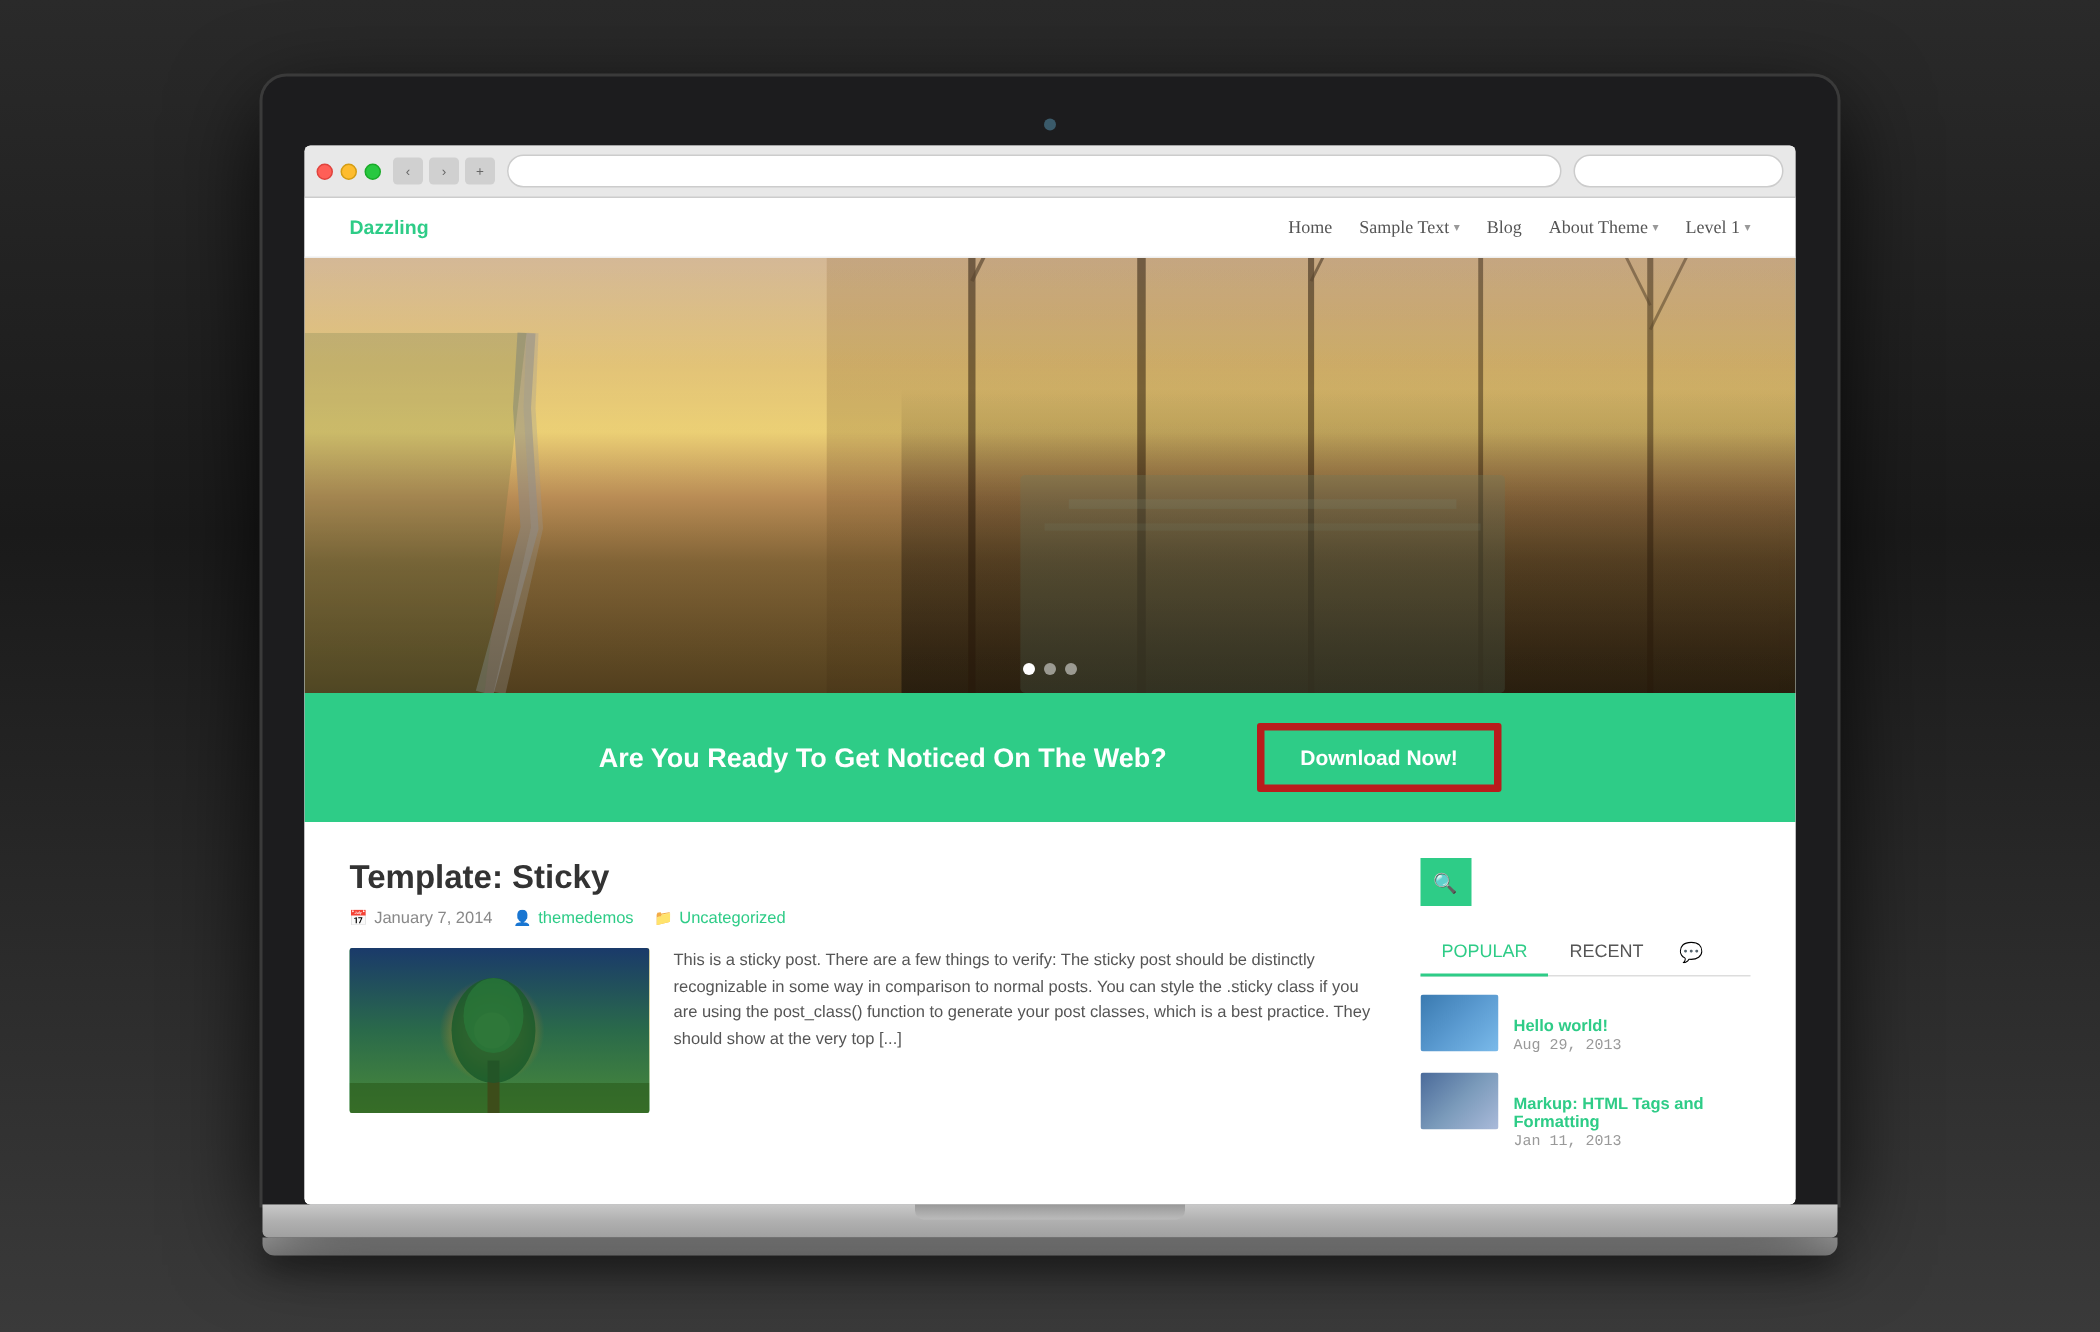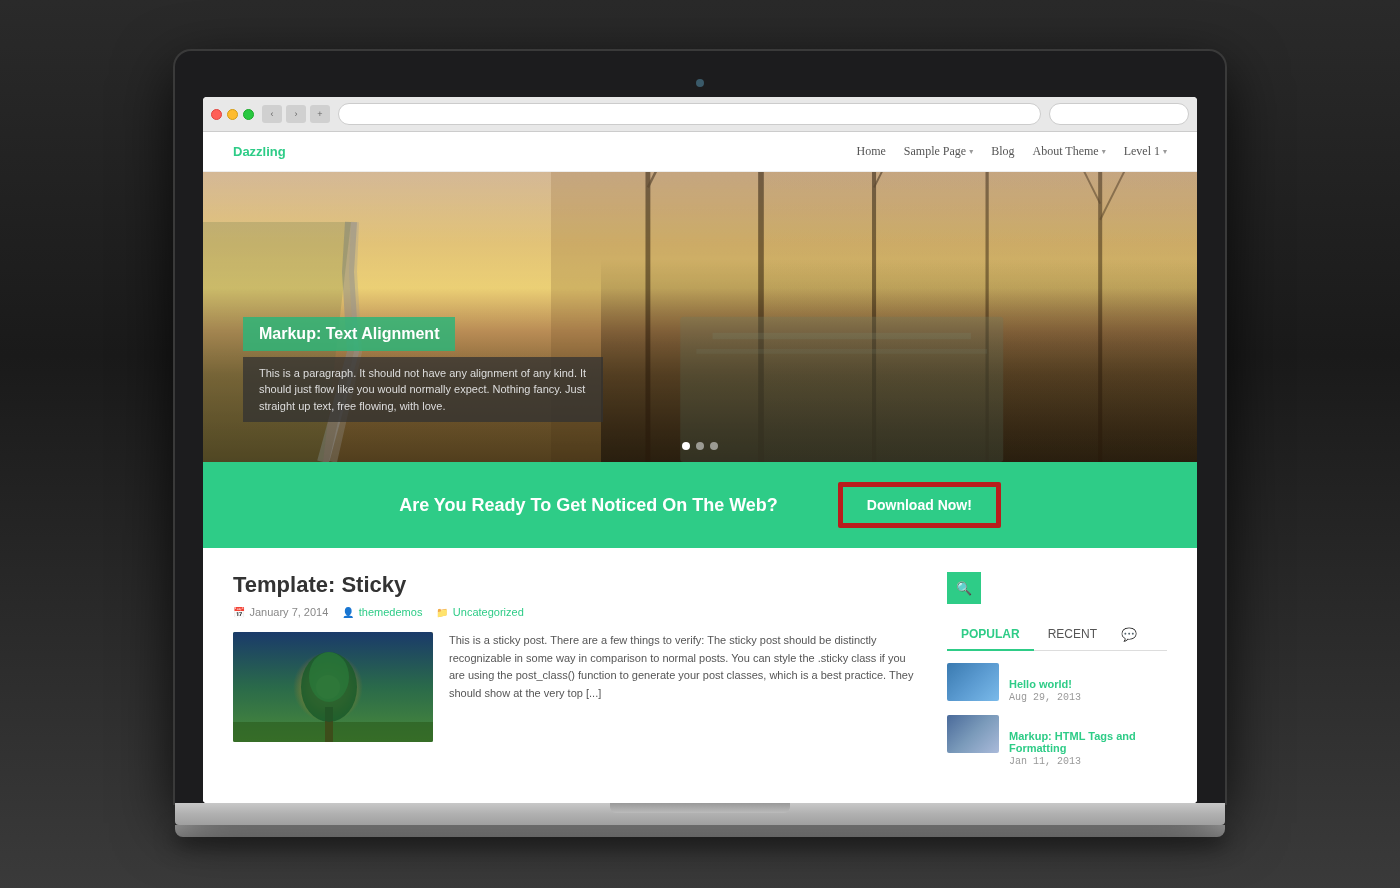--- a/index.html
+++ b/index.html
@@ -350,21 +350,21 @@
       font-size: 12px;
       font-family: Arial, sans-serif;
       color: #555;
       cursor: pointer;
       border-bottom: 2px solid transparent;
       margin-bottom: -1px;
     }
     .sidebar-tab.active {
       color: #2ecc87;
       border-bottom-color: #2ecc87;
-      font-weight: bold;
+      font-weight: normal;
     }
     .sidebar-tab-icon {
       padding: 7px 10px;
       font-size: 13px;
       color: #555;
       cursor: pointer;
     }
     .sidebar-post {
       display: flex;
       gap: 10px;
@@ -427,21 +427,21 @@
         <input class="browser-search" type="text" placeholder="" style="">
       </div>
 
       <div class="website">
 
         <nav class="site-nav">
           <div class="site-logo">Dazzling</div>
           <div class="nav-links">
             <a class="nav-link">Home</a>
             <a class="nav-link">
-              <span>Sample Page</span>
+              <span>Sample Text</span>
               <span class="chevron">▾</span>
             </a>
             <a class="nav-link">Blog</a>
             <a class="nav-link">
               <span>About Theme</span>
               <span class="chevron">▾</span>
             </a>
             <a class="nav-link">
               <span>Level 1</span>
               <span class="chevron">▾</span>
@@ -484,24 +484,20 @@
             <rect x="100" y="210" width="160" height="4" fill="#7a9a8a" opacity="0.2"></rect>
             <rect x="90" y="220" width="180" height="3" fill="#7a9a8a" opacity="0.15"></rect>
           </svg>
 
           <svg style="position:absolute;bottom:0;left:0;width:50%;height:100%;" viewBox="0 0 300 290" preserveAspectRatio="xMinYMax meet">
             <path d="M120,290 L150,180 L145,100 L148,50" stroke="#888" stroke-width="12" fill="none" opacity="0.5"></path>
             <path d="M130,290 L155,180 L150,100 L152,50" stroke="#999" stroke-width="8" fill="none" opacity="0.3"></path>
 
             <path d="M0,290 L120,290 L148,50 L0,50 Z" fill="#4a6a3a" opacity="0.2"></path>
           </svg>
-          <div class="hero-caption">
-            <div class="hero-title-box">Markup: Text Alignment</div>
-            <div class="hero-desc-box">This is a paragraph. It should not have any alignment of any kind. It should just flow like you would normally expect. Nothing fancy. Just straight up text, free flowing, with love.</div>
-          </div>
           <div class="hero-dots">
             <div class="hero-dot active"></div>
             <div class="hero-dot"></div>
             <div class="hero-dot"></div>
           </div>
         </div>
 
         <div class="cta-banner">
           <span class="cta-text">Are You Ready To Get Noticed On The Web?</span>
           <button class="cta-btn">Download Now!</button>

